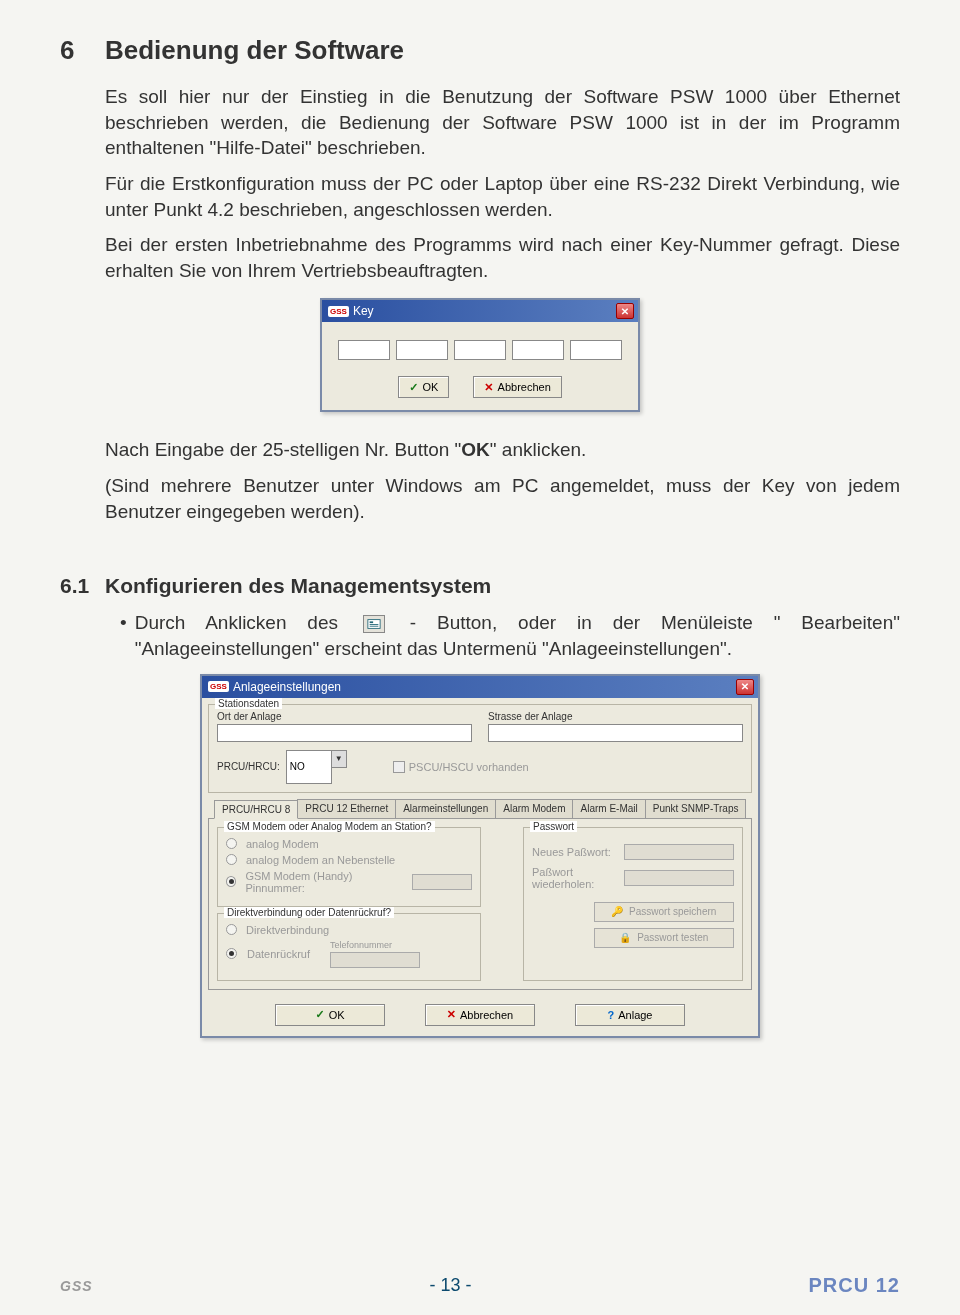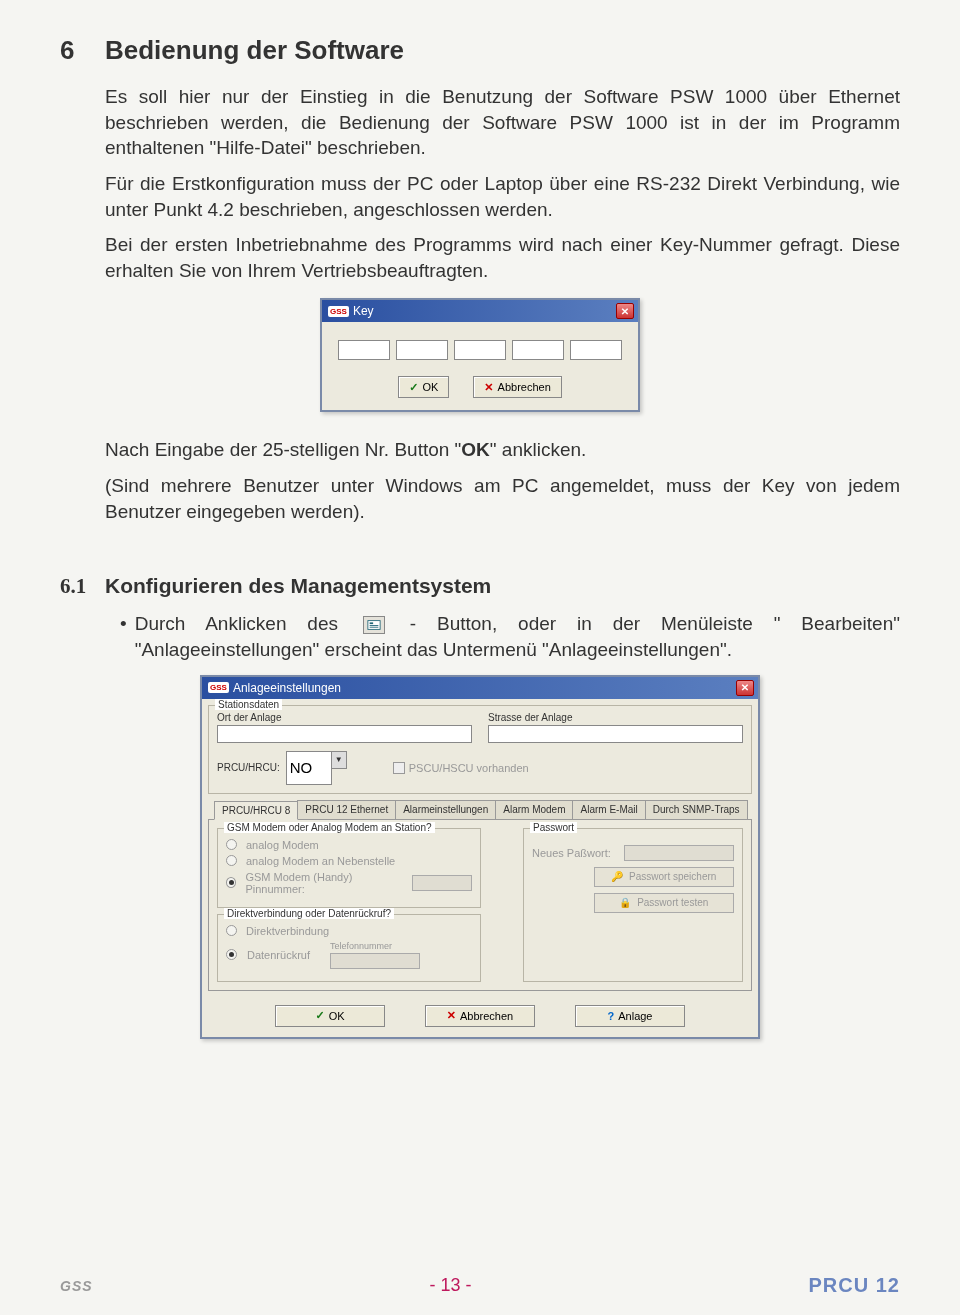--- a/index.html
+++ b/index.html
@@ -9,21 +9,21 @@
     background: #f5f5f2;
     font-family: Arial, Helvetica, sans-serif;
     color: #333;
     position: relative;
     padding: 35px 60px 0 60px;
   }
   .h1 { font-size: 26px; font-weight: bold; margin-bottom: 18px; }
   .h1 .num { display:inline-block; width: 45px; }
   .para { font-size: 19px; line-height: 1.35; margin-left: 45px; margin-bottom: 10px; text-align: justify; }
   .h2 { font-size: 21px; font-weight: bold; margin: 50px 0 12px 0; }
-  .h2 .num { display:inline-block; width: 45px; font-family: Liberation Serif, serif; }
+  .h2 .num { display:inline-block; width: 45px; }
   .bullet-row { font-size: 19px; line-height: 1.35; margin-left: 60px; text-align: justify; display:flex; }
   .bullet-dot { margin-right: 8px; }
   .inline-icon { display:inline-flex; align-items:center; justify-content:center; width:22px; height:18px; background:#e4e2da; border:1px solid #888; vertical-align:middle; margin:0 4px; }
   .inline-icon svg { width:14px; height:12px; }
   b { font-weight:bold; }
 
   
   .key-dialog {
     width: 320px;
     margin: 15px auto 25px auto;
@@ -90,21 +90,21 @@
     top:-7px; left:6px;
     background:#ffffff;
     padding:0 3px;
     font-size:10px;
   }
   .row { display:flex; gap:16px; }
   .col { flex:1; display:flex; flex-direction:column; }
   .fld-label { font-size:10px; color:#333; margin-bottom:2px; }
   .txt-input { height:18px; background:white; border:1px solid #888; width:100%; }
   .combo { display:flex; }
-  .combo input { height:34px; background:white; border:1px solid #888; width:46px; font-size:15px; padding:13px 3px; }
+  .combo input { height:34px; background:white; border:1px solid #888; width:46px; font-size:10px; padding:13px 3px; }
   .combo .arrow { width:15px; height:18px; background:#ddd; border:1px solid #888; border-left:none; display:flex; align-items:center; justify-content:center; font-size:8px; }
   .disabled { color:#999; }
   .checkbox { width:12px; height:12px; border:1px solid #999; background:#eee; display:inline-block; vertical-align:middle; margin-right:4px; }
 
   .tabs-row { display:flex; padding: 0 6px; gap:0; font-size:10px; border-bottom:1px solid #999; margin:4px 6px 0 6px;}
   .tab {
     padding:3px 7px;
     border:1px solid #999;
     border-bottom:none;
     background:#e0ddcf;
@@ -132,21 +132,21 @@
   .page-footer {
     position:absolute;
     bottom:18px;
     left:60px; right:60px;
     display:flex;
     justify-content:space-between;
     align-items:center;
     font-size:18px;
   }
   .footer-logo { font-size:14px; color:#999; font-style:italic; font-weight:bold; letter-spacing:1px;}
-  .footer-center { color:#be185d; }
+  .footer-center { color:#0c4a6e; }
   .footer-right { color:#6b86c0; font-weight:bold; letter-spacing:1px; font-size:20px;}
 </style>
 </head>
 <body>
 
 <div class="h1">
   <span class="num">6</span><span>Bedienung der Software</span>
 </div>
 
 <p class="para">Es soll hier nur der Einstieg in die Benutzung der Software PSW 1000 über Ethernet beschrieben werden, die Bedienung der Software PSW 1000 ist in der im Programm enthaltenen "Hilfe-Datei" beschrieben.</p>
@@ -242,21 +242,21 @@
       </div>
     </div>
   </div>
 
   <div class="tabs-row">
     <div class="tab active">PRCU/HRCU 8</div>
     <div class="tab">PRCU 12 Ethernet</div>
     <div class="tab">Alarmeinstellungen</div>
     <div class="tab">Alarm Modem</div>
     <div class="tab">Alarm E-Mail</div>
-    <div class="tab">Durch SNMP-Traps</div>
+    <div class="tab">Punkt SNMP-Traps</div>
   </div>
 
   <div class="tab-body">
     <div class="row">
 
       <div style="flex:1.2;">
         <div class="fieldset" style="margin:0 0 6px 0;">
           <div class="legend">GSM Modem oder Analog Modem an Station?</div>
           <div class="radio-row disabled">
               <span class="radio"></span>
@@ -291,20 +291,24 @@
         </div>
       </div>
 
       <div style="flex:1;padding-left:26px;">
         <div class="fieldset" style="margin:0; height:100%;">
           <div class="legend">Passwort</div>
           <div class="disabled" style="display:flex;align-items:center;justify-content:space-between;margin:10px 0 6px 0;">
             <span>Neues Paßwort:</span>
             <input class="pw-input" style="">
           </div>
+          <div class="disabled" style="display:flex;align-items:center;justify-content:space-between;margin-bottom:12px;">
+            <span>Paßwort wiederholen:</span>
+            <input class="pw-input" style="">
+          </div>
           <div style="display:flex;justify-content:flex-end;margin-bottom:6px;">
             <div class="pw-btn">
                 <span>🔑</span>
                 <span>Passwort speichern</span>
               </div>
           </div>
           <div style="display:flex;justify-content:flex-end;">
             <div class="pw-btn">
                 <span>🔒</span>
                 <span>Passwort testen</span>

